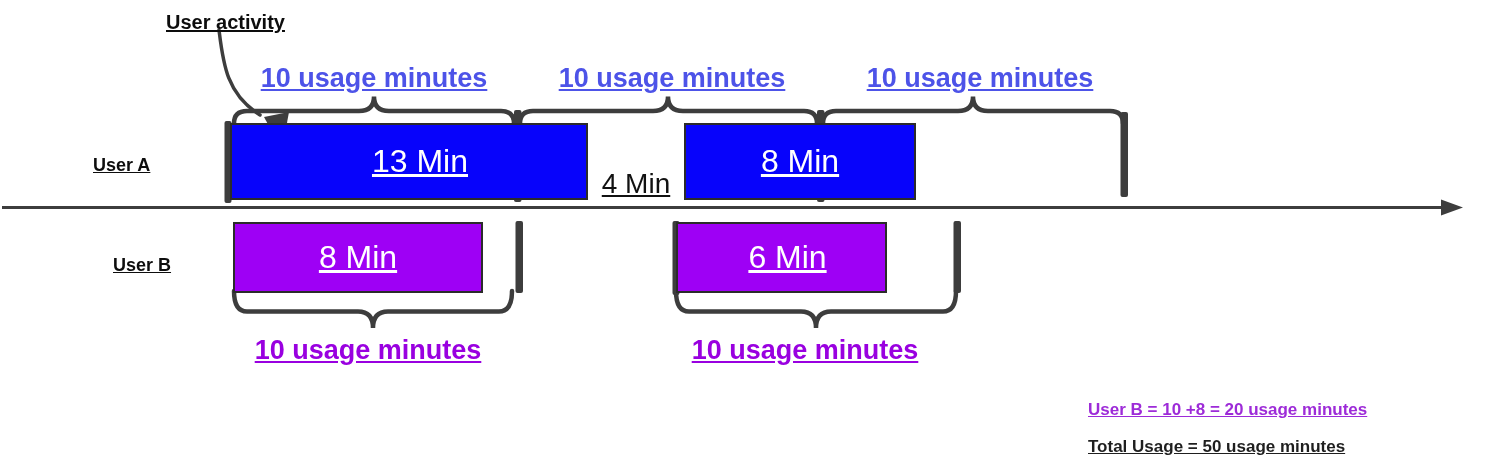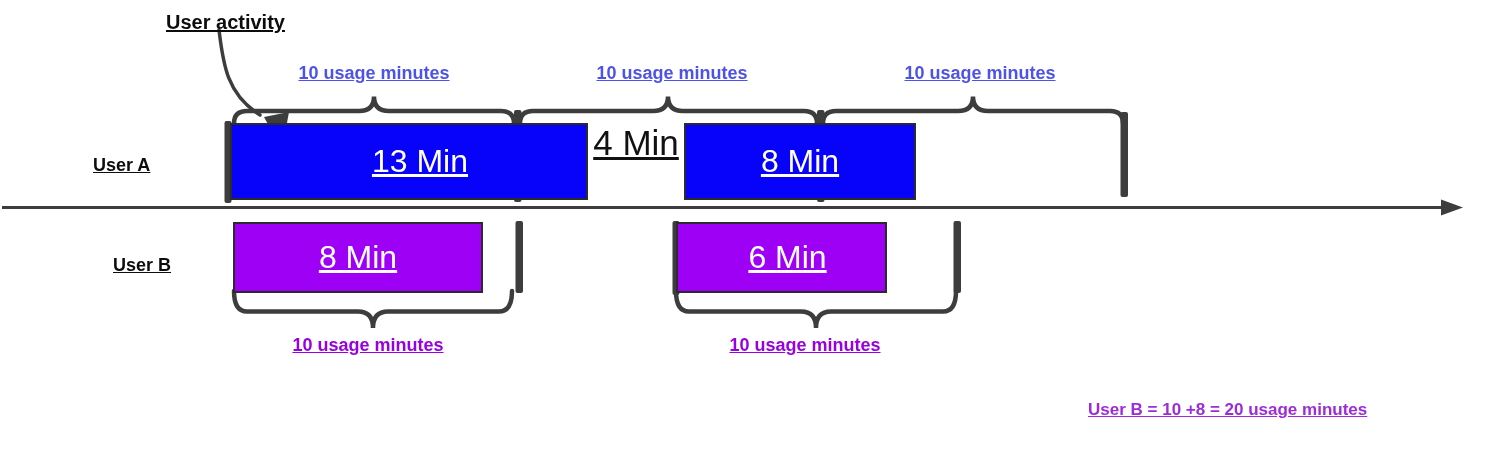--- a/index.html
+++ b/index.html
@@ -29,29 +29,29 @@
     color:#ffffff;font-size:32px;font-weight:normal;
     border:2px solid #2b2b2b;box-sizing:border-box;
     white-space:nowrap;
   }
   .bar.blue{background:var(--bar-blue,#0703fb);}
   .bar.purple{background:var(--bar-purple,#9e00f5);}
   .bar-a1{left:230px;top:123px;width:358px;height:77px;padding-left:22px;}
   .bar-a2{left:684px;top:123px;width:232px;height:77px;}
   .gap-label{
     left:588px;top:123px;width:96px;height:77px;
-    display:flex;align-items:flex-start;justify-content:center;
-    color:#111111;font-size:35px;white-space:nowrap;
+    display:flex;align-items:flex-end;justify-content:center;
+    color:#111111;font-size:28px;white-space:nowrap;
   }
   .bar-b1{left:233px;top:222px;width:250px;height:71px;}
   .bar-b2{left:676px;top:222px;width:211px;height:71px;padding-left:12px;}
 
   .usage-label{
     transform:translateX(-50%);
-    font-size:18px;font-weight:bold;white-space:nowrap;
+    font-size:27px;font-weight:bold;white-space:nowrap;
   }
   .usage-label.top{color:var(--label-blue,#4d53e8);top:63px;}
   .usage-label.bottom{color:var(--label-purple,#9900e0);top:335px;}
   .ul-1{left:374px;}
   .ul-2{left:672px;}
   .ul-3{left:980px;}
   .ul-b1{left:368px;}
   .ul-b2{left:805px;}
 
   .summary-line{
@@ -117,14 +117,15 @@
     <span>8 Min</span>
   </div>
   <div class="abs bar purple bar-b2">
     <span>6 Min</span>
   </div>
 
   <div class="abs usage-label bottom ul-b1">10 usage minutes</div>
   <div class="abs usage-label bottom ul-b2">10 usage minutes</div>
 
   <div class="abs summary-line s2">User B = 10 +8 = 20 usage minutes</div>
+  <div class="abs summary-line s3">Total Usage = 50 usage minutes</div>
 
 </div>
 
 </body></html>

